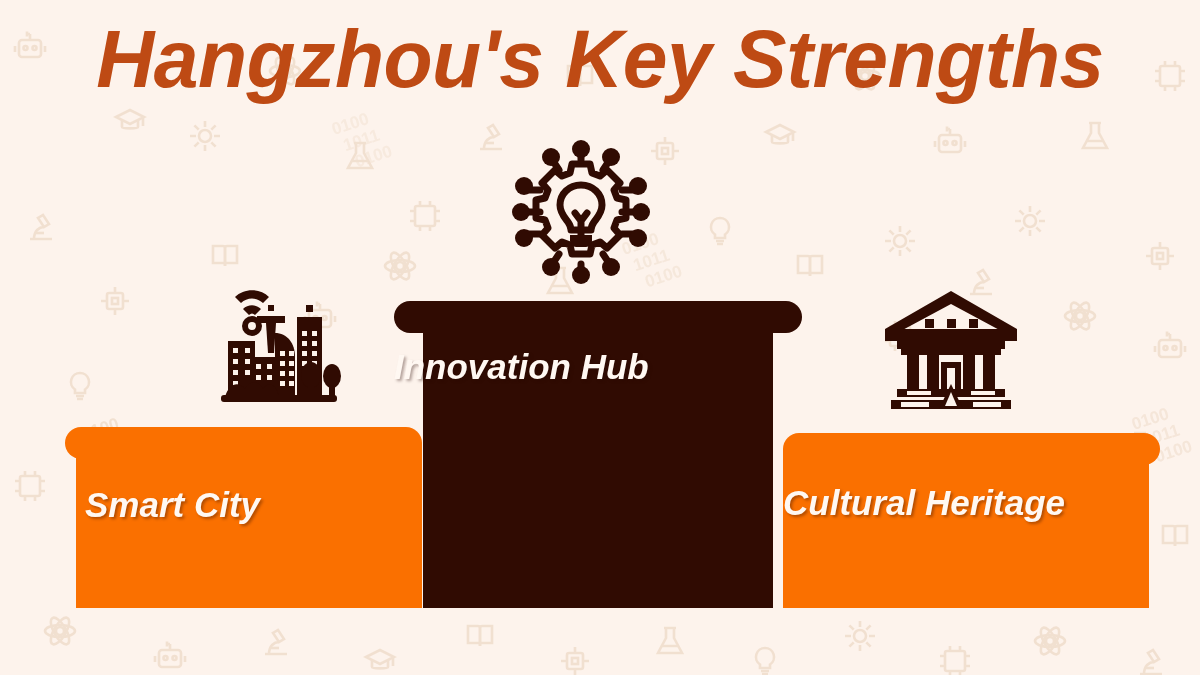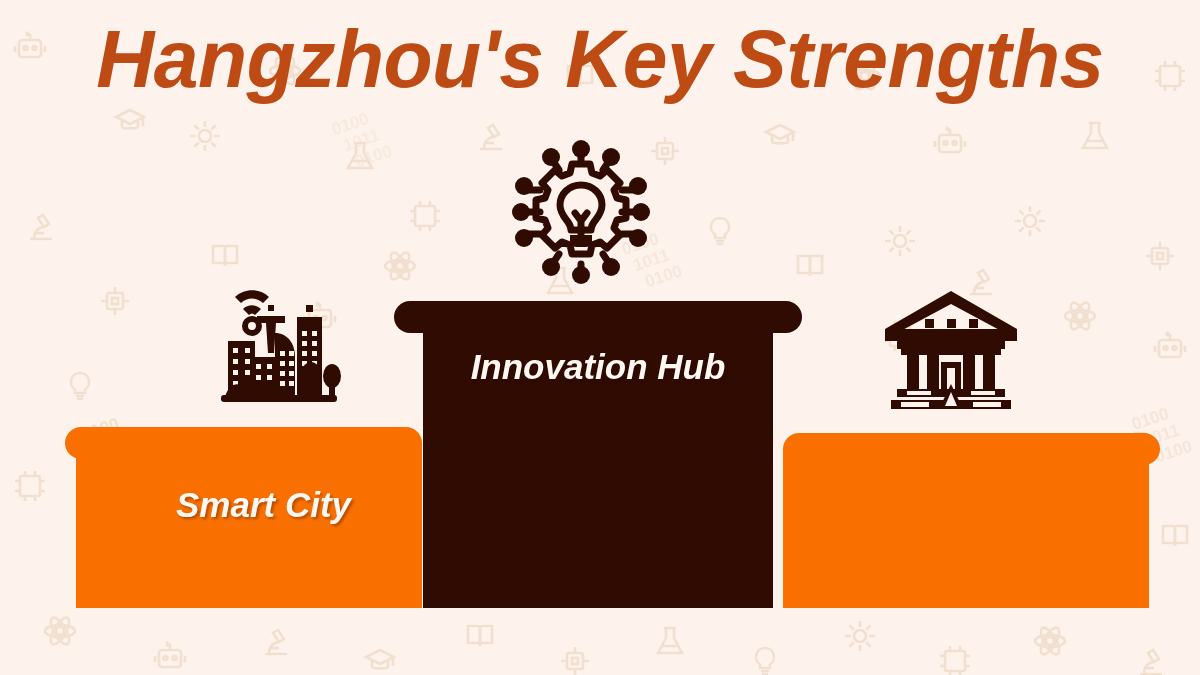--- a/index.html
+++ b/index.html
@@ -72,21 +72,21 @@
   .podium .body {
     position: absolute;
     bottom: 0;
     top: 16px;
   }
 
   .podium .label {
     position: absolute;
     left: 0;
     width: 100%;
-    text-align: center;
+    text-align: left;
     font-family: "Liberation Sans", sans-serif;
     font-weight: bold;
     font-style: italic;
     font-size: 35px;
     letter-spacing: 0px;
     color: #FFF8F2;
     text-shadow: 2px 2px 3px rgba(40,10,2,0.35);
     white-space: nowrap;
   }
 
@@ -505,16 +505,17 @@
               <rect x="92" y="114" width="28" height="5"></rect>
             </g>
 
             <path d="M70 96 L58 121 h24 z"></path>
             <path d="M70 104 L64 118 h12 z" fill="#FDF3EC"></path>
           </g>
         </svg>
       </div>
       <div class="cap"></div>
       <div class="body"></div>
+      <div class="label">Cultural Heritage</div>
     </div>
 
   </div>
 </div>
 
 </body></html>

